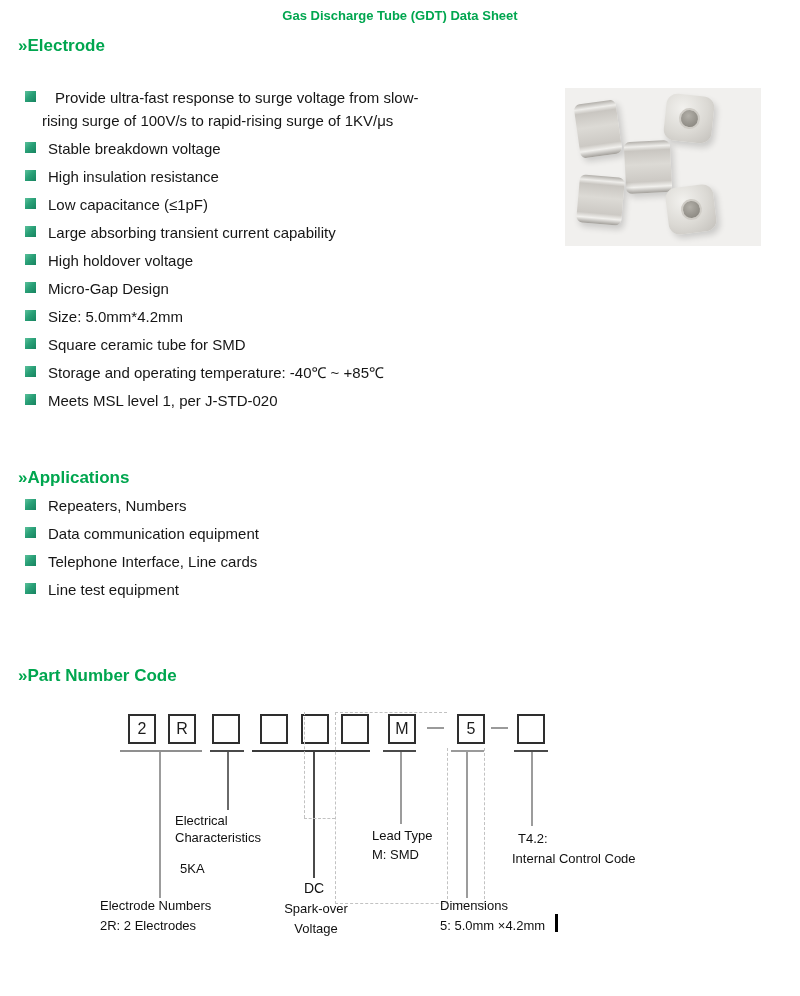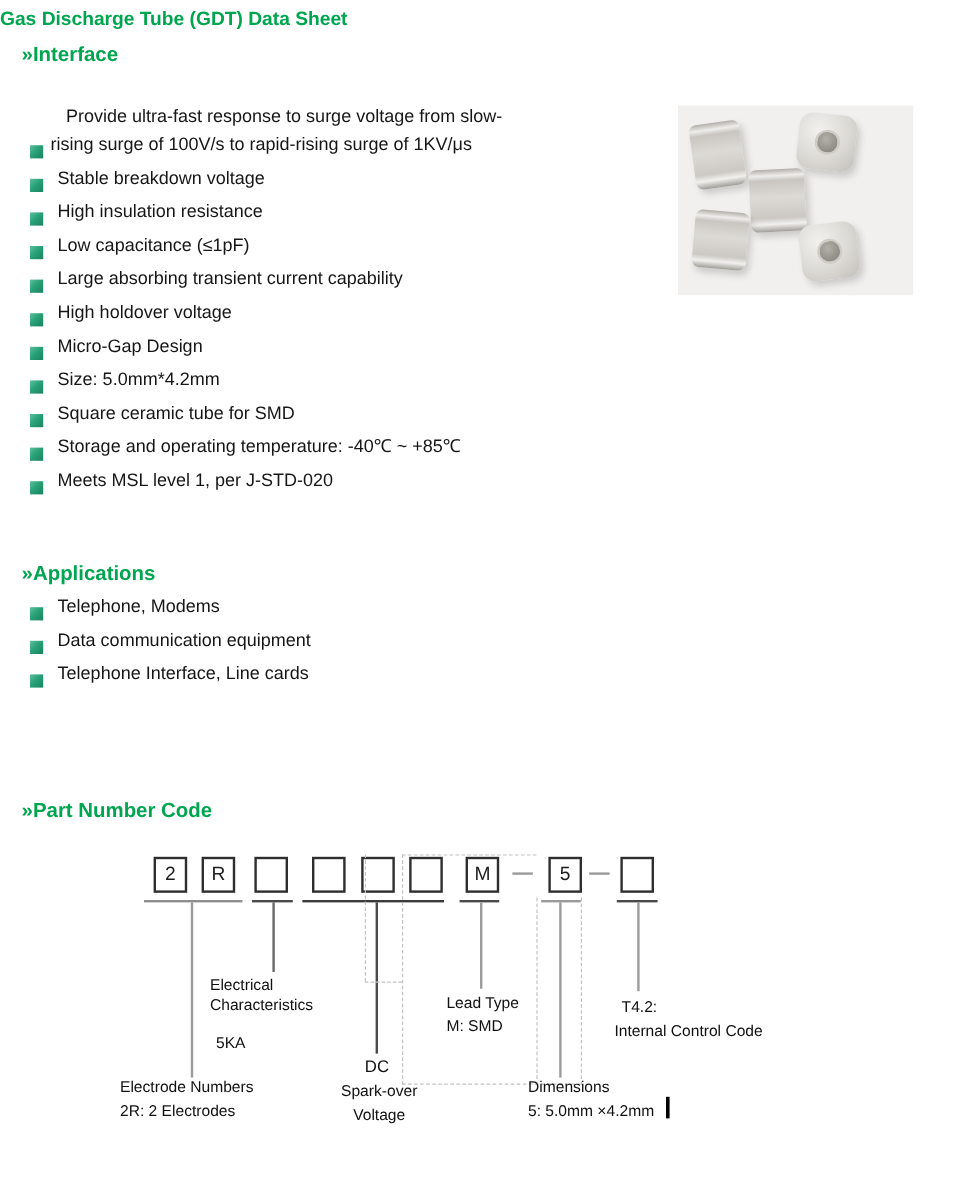--- a/index.html
+++ b/index.html
@@ -5,32 +5,32 @@
   :root{
     --green:#00a64f;
     --bullet:#2aa178;
     --ink:#161616;
   }
   *{margin:0;padding:0;box-sizing:border-box;}
   html,body{background:#ffffff;}
   body{font-family:"Liberation Sans",sans-serif;color:var(--ink);}
   .page{position:relative;width:800px;height:996px;background:#fff;overflow:hidden;}
 
-  .doc-title{position:absolute;top:8px;left:0;width:800px;
-    font-size:16px;font-weight:bold;color:var(--green);}
+  .doc-title{position:absolute;top:8px;left:0;width:800px;text-align:center;
+    font-size:13px;font-weight:bold;color:var(--green);}
 
   .section-heading{position:absolute;left:18px;font-size:17px;font-weight:bold;color:var(--green);}
   .h-features{top:36px;}
   .h-applications{top:468px;}
   .h-partnumber{top:666px;}
 
   .bullet-list{position:absolute;left:25px;width:530px;}
   .list-features{top:86px;}
   .list-applications{top:494px;}
-  .b-item{display:flex;align-items:flex-end;margin-bottom:5px;}
+  .b-item{display:flex;align-items:flex-start;margin-bottom:5px;}
   .b-square{flex:0 0 auto;width:11px;height:11px;margin-top:5px;
     background:linear-gradient(135deg,#5cc09b 0%,var(--bullet) 45%,#17835f 100%);}
   .b-text{margin-left:12px;font-size:15px;line-height:23px;white-space:pre-line;}
   .b-text.hang{margin-left:6px;text-indent:13px;}
 
   
   .photo{position:absolute;left:565px;top:88px;width:196px;height:158px;background:#f1f0ee;}
   .comp{position:absolute;border-radius:6px;box-shadow:3px 4px 6px rgba(0,0,0,.16);}
   .comp.side{background:linear-gradient(180deg,#b2afaa 0%,#eeedea 10%,#c9c6c1 18%,
       #dcdad5 45%,#ccc9c4 78%,#f1f0ed 88%,#a19e99 100%);}
@@ -53,21 +53,21 @@
   .center{text-align:center;}
   .cursor-bar{position:absolute;left:555px;top:914px;width:3px;height:18px;background:#000;}
 </style>
 </head>
 <body>
 
 <div class="page">
 
   <div class="doc-title">Gas Discharge Tube (GDT) Data Sheet</div>
 
-  <div class="section-heading h-features">»Interface</div>
+  <div class="section-heading h-features">»Electrode</div>
 
   <div class="bullet-list list-features">
     <div class="b-item">
       <span class="b-square"></span>
       <span class="b-text hang">Provide ultra-fast response to surge voltage from slow-
 rising surge  of 100V/s to rapid-rising surge of  1KV/μs</span>
     </div>
     <div class="b-item">
       <span class="b-square"></span>
       <span class="b-text">Stable breakdown voltage</span>
@@ -120,29 +120,33 @@
     <div class="comp top" style="left:102px;top:98px;width:48px;height:47px;transform:rotate(-7deg);">
       <div class="hole"></div>
     </div>
   </div>
 
   <div class="section-heading h-applications">»Applications</div>
 
   <div class="bullet-list list-applications">
     <div class="b-item">
       <span class="b-square"></span>
-      <span class="b-text">Telephone, Modems</span>
+      <span class="b-text">Repeaters, Numbers</span>
     </div>
     <div class="b-item">
       <span class="b-square"></span>
       <span class="b-text">Data communication equipment</span>
     </div>
     <div class="b-item">
       <span class="b-square"></span>
       <span class="b-text">Telephone Interface, Line cards</span>
+    </div>
+    <div class="b-item">
+      <span class="b-square"></span>
+      <span class="b-text">Line test equipment</span>
     </div>
   </div>
 
   <div class="section-heading h-partnumber">»Part Number Code</div>
 
   <div>
 
     <div class="pn-box" style="left:128px;">2</div>
     <div class="pn-box" style="left:168px;">R</div>
     <div class="pn-box" style="left:212px;"></div>

